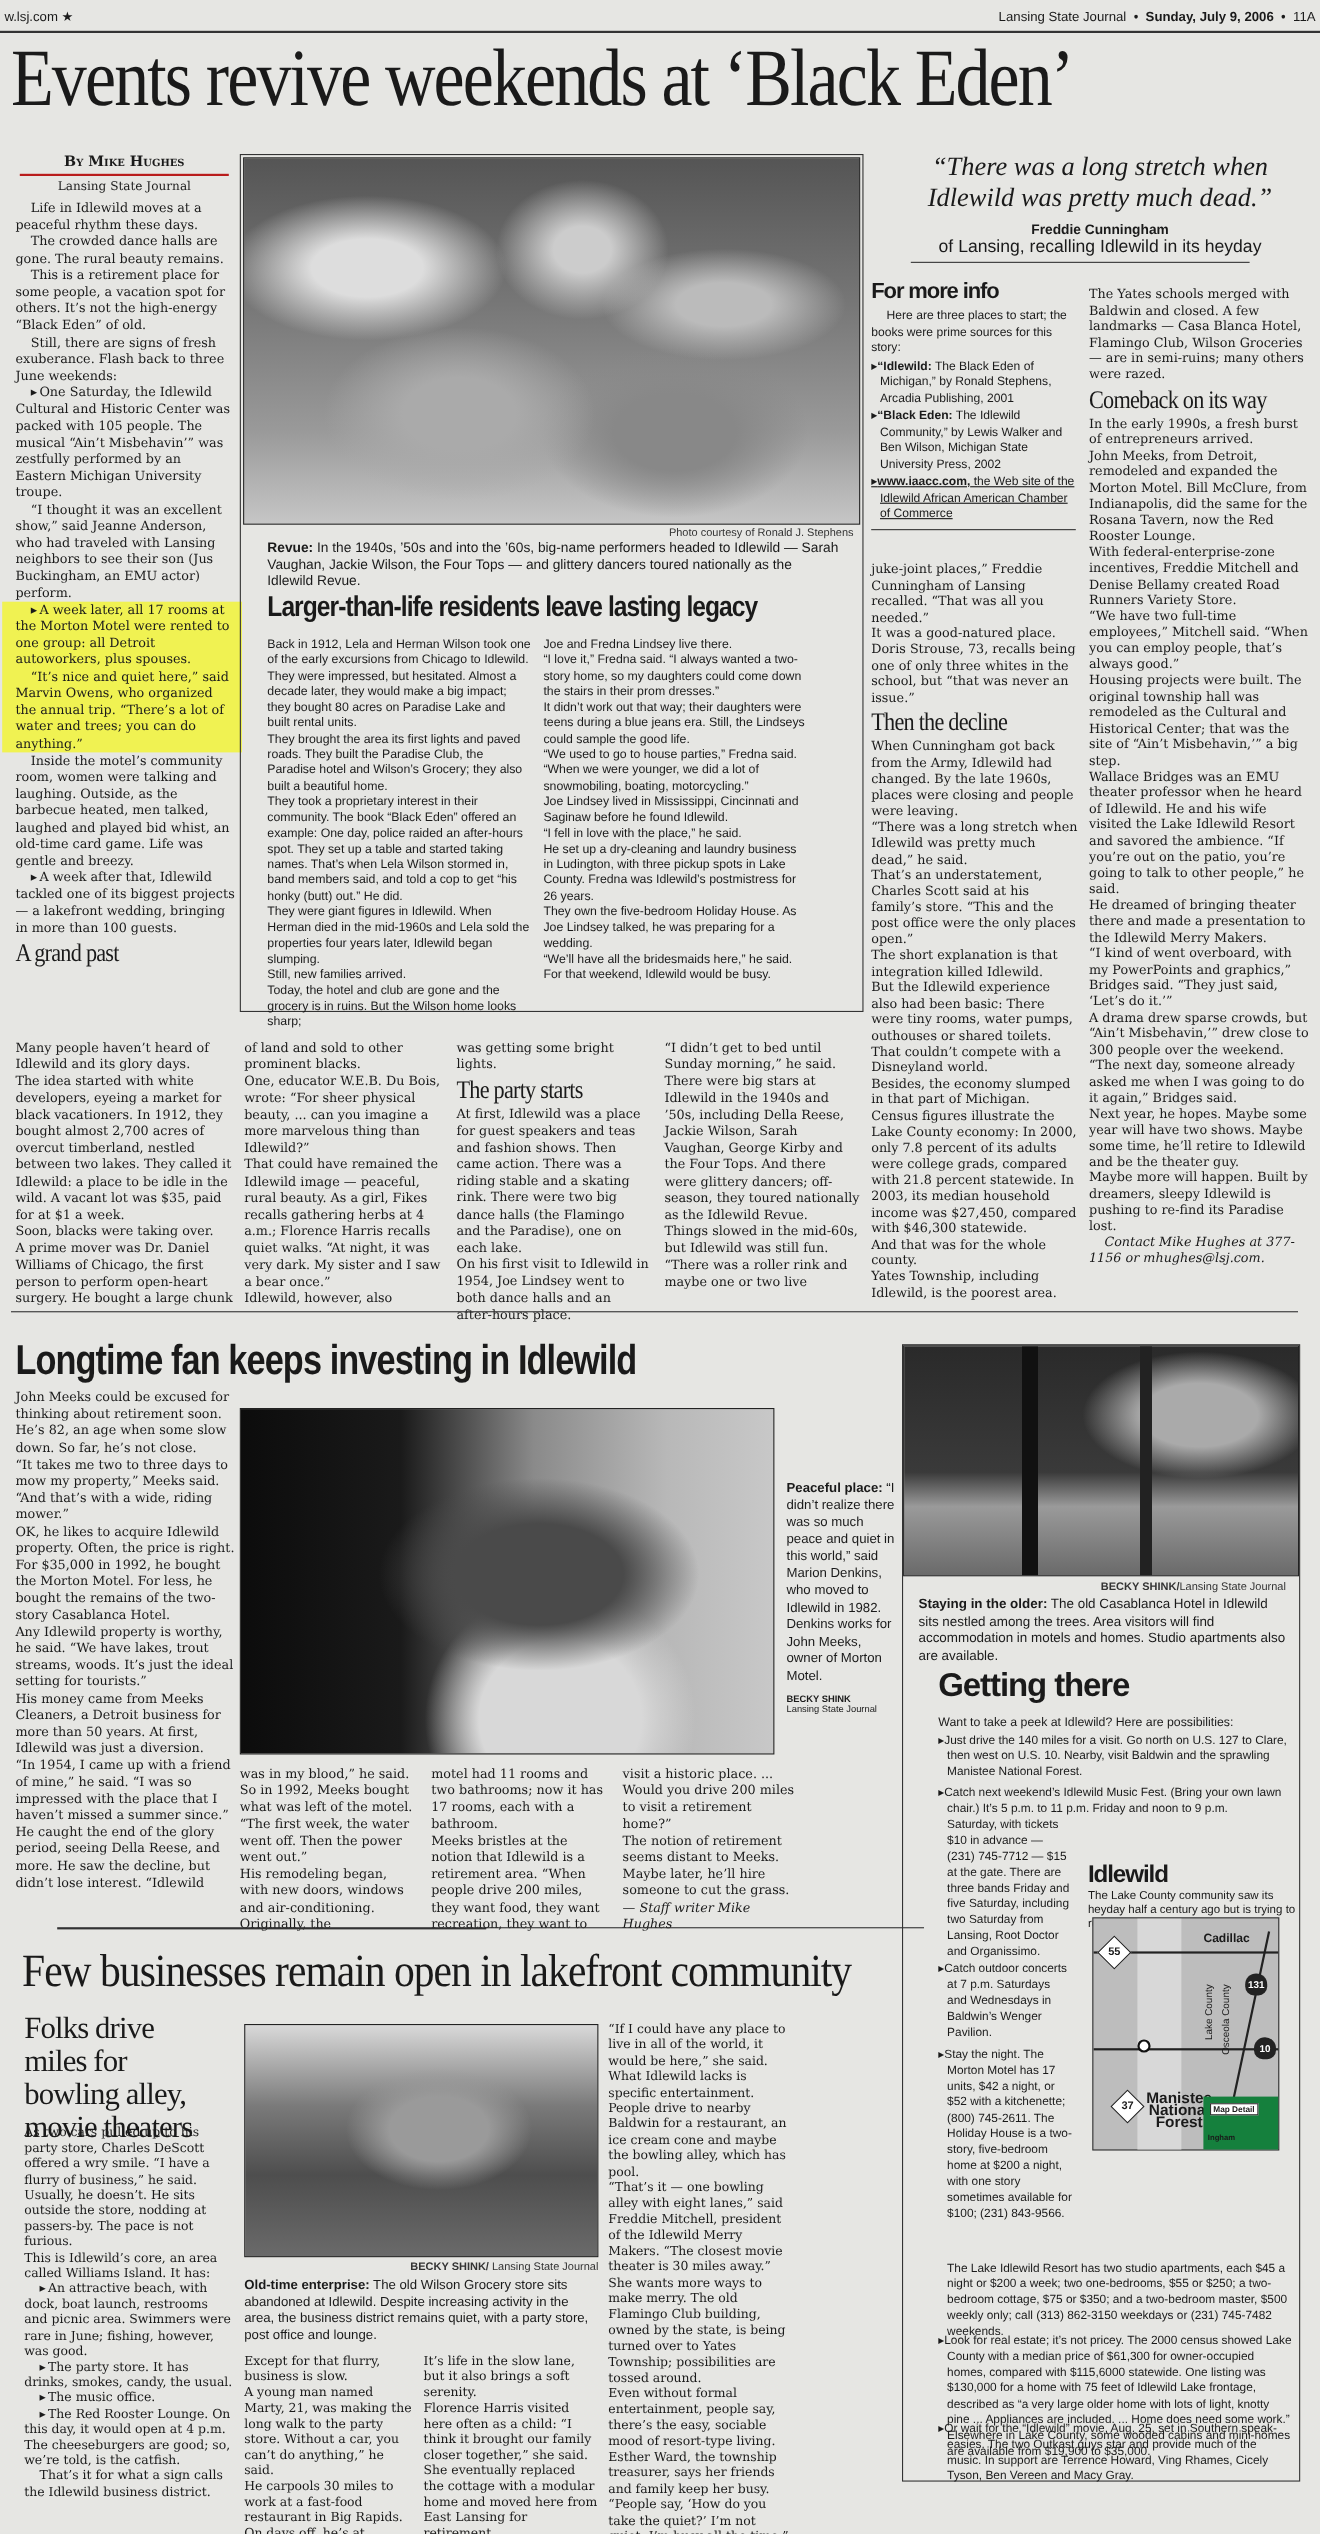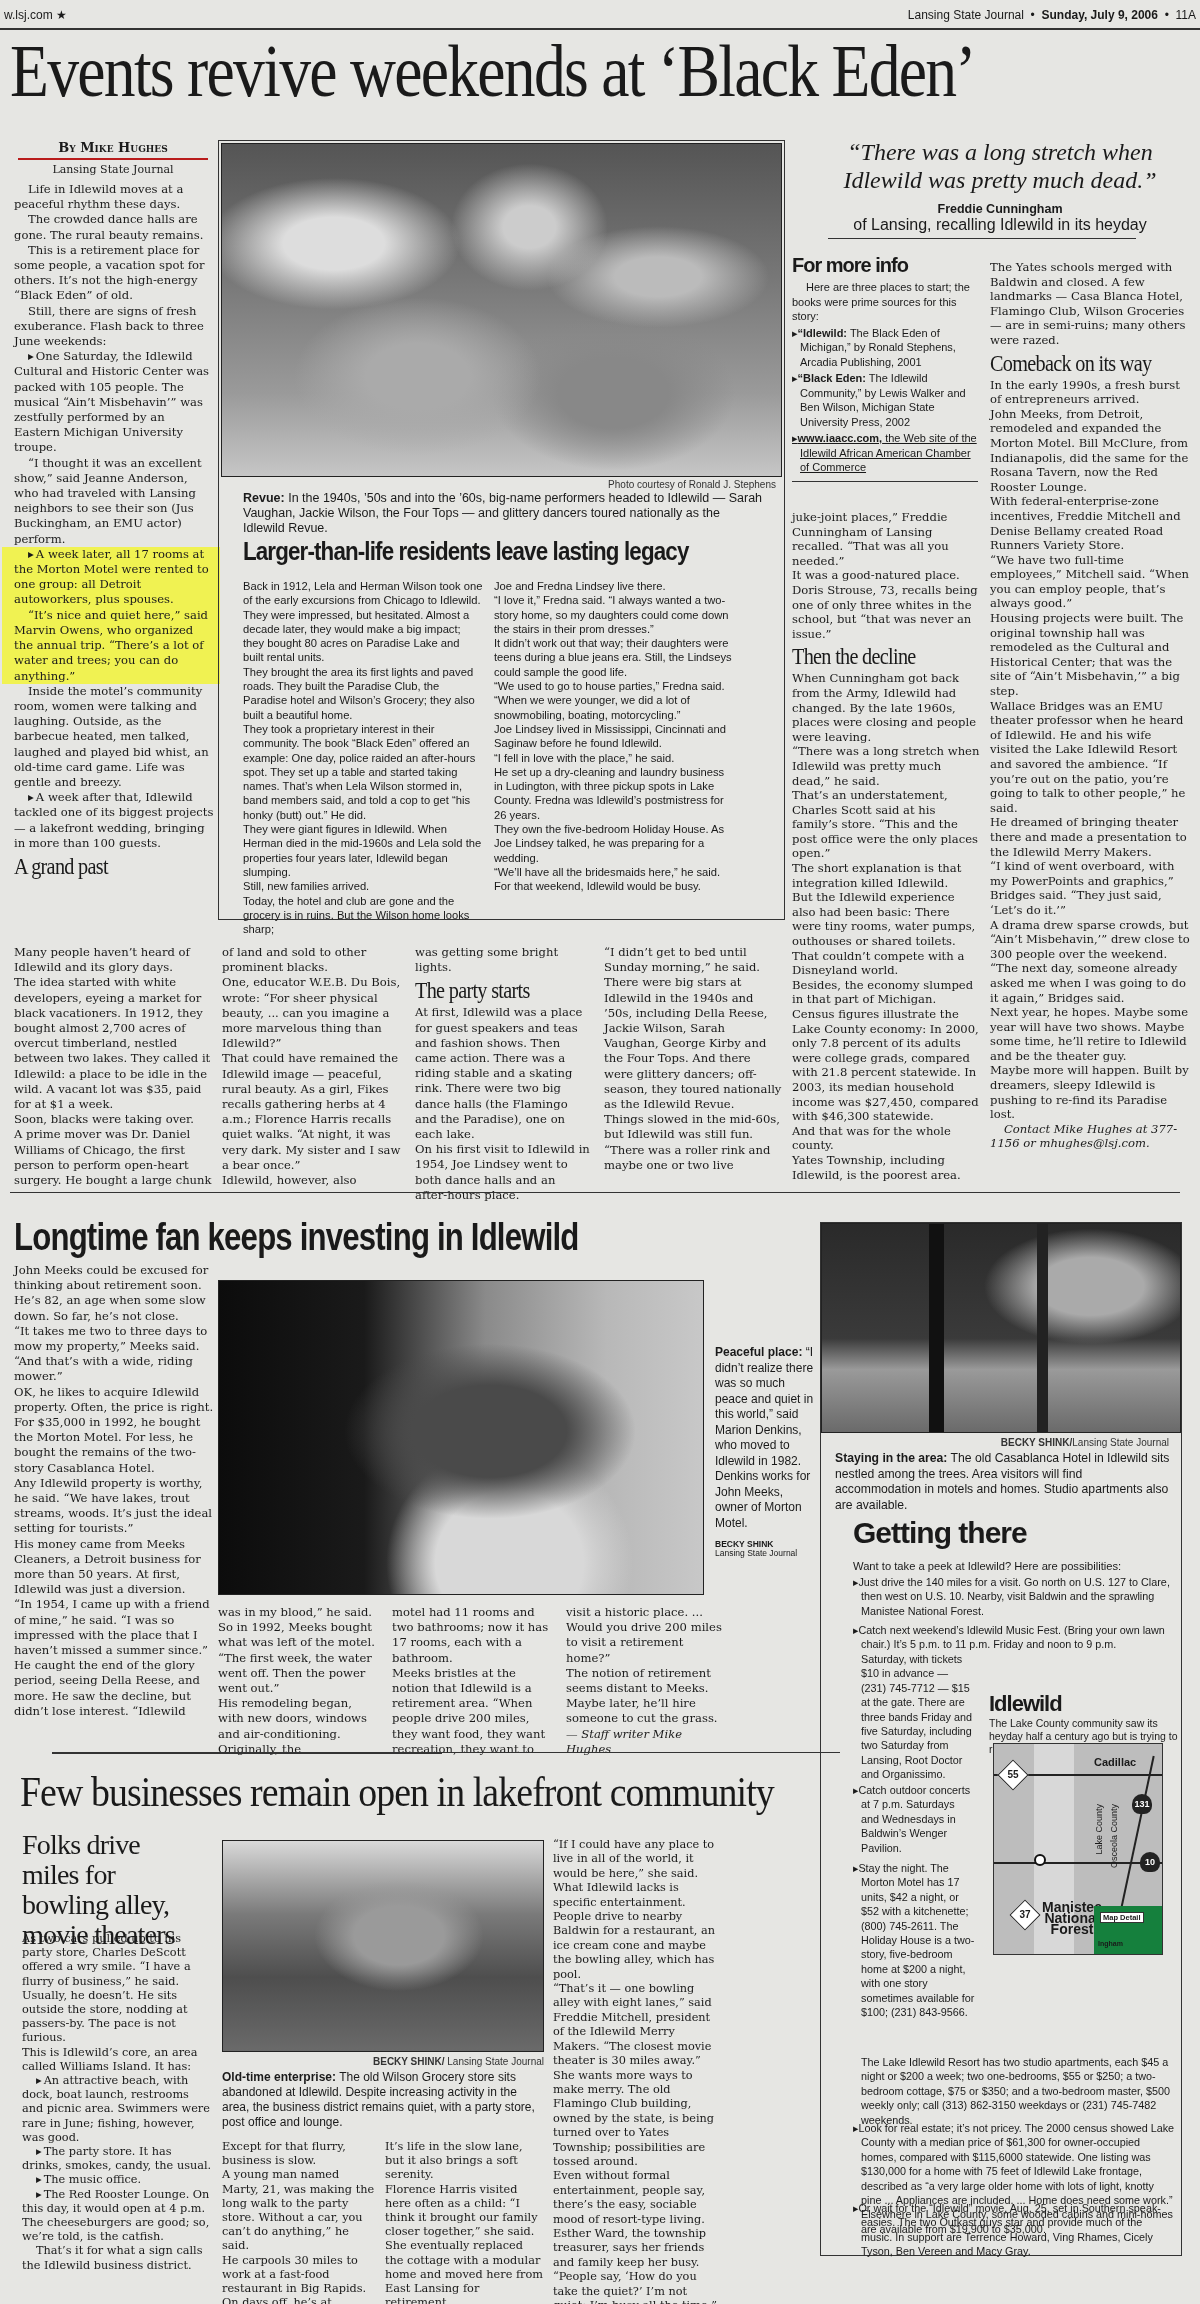--- a/index.html
+++ b/index.html
@@ -296,21 +296,21 @@
 Even without formal entertainment, people say, there’s the easy, sociable mood of resort-type living. Esther Ward, the township treasurer, says her friends and family keep her busy. “People say, ‘How do you take the quiet?’ I’m not quiet; I’m busy all the time.”</div>
 
 </div>
 
 <div class="abs boxed" style="top:1222px; left:820px; width:362px; height:1034px;">
   <div class="abs photo photo-hotel" style="top:0; left:0; width:360px; height:210px;"></div>
   <div class="abs credit" style="top:214px; right:12px; width:300px;">
     <b>BECKY SHINK/</b><span>Lansing State Journal</span>
   </div>
   <div class="abs caption" style="top:228px; left:14px; width:335px; font-size:12.2px; line-height:15.5px;">
-    <b>Staying in the area:</b>
+    <b>Staying in the older:</b>
     <span>The old Casablanca Hotel in Idlewild sits nestled among the trees. Area visitors will find accommodation in motels and homes. Studio apartments also are available.</span>
   </div>
 
   <div class="abs sidebar-title" style="top:292px; left:32px;">Getting there</div>
   <div class="abs sidebar-text" style="top:336px; left:32px; width:320px; font-size:11.2px;">Want to take a peek at Idlewild? Here are possibilities:</div>
   <div class="abs sidebar-text" style="top:352px; left:32px; width:320px; font-size:10.8px; line-height:14.4px; padding-left:8px; text-indent:-8px;">▸<span>Just drive the 140 miles for a visit. Go north on U.S. 127 to Clare, then west on U.S. 10. Nearby, visit Baldwin and the sprawling Manistee National Forest.</span></div>
   <div class="abs sidebar-text" style="top:400px; left:32px; width:320px; font-size:10.8px; line-height:14.4px; padding-left:8px; text-indent:-8px;">▸<span>Catch next weekend’s Idlewild Music Fest. (Bring your own lawn chair.) It’s 5 p.m. to 11 p.m. Friday and noon to 9 p.m.</span></div>
   <div class="abs sidebar-text" style="top:429px; left:40px; width:112px; font-size:10.8px; line-height:14.4px;">Saturday, with tickets $10 in advance — (231) 745-7712 — $15 at the gate. There are three bands Friday and five Saturday, including two Saturday from Lansing, Root Doctor and Organissimo.</div>
   <div class="abs sidebar-text" style="top:560px; left:32px; width:122px; font-size:10.8px; line-height:14.4px; padding-left:8px; text-indent:-8px;">▸<span>Catch outdoor concerts at 7 p.m. Saturdays and Wednesdays in Baldwin’s Wenger Pavilion.</span></div>
   <div class="abs sidebar-text" style="top:638px; left:32px; width:122px; font-size:10.8px; line-height:14.4px; padding-left:8px; text-indent:-8px;">▸<span>Stay the night. The Morton Motel has 17 units, $42 a night, or $52 with a kitchenette; (800) 745-2611. The Holiday House is a two-story, five-bedroom home at $200 a night, with one story sometimes available for $100; (231) 843-9566.</span></div>

